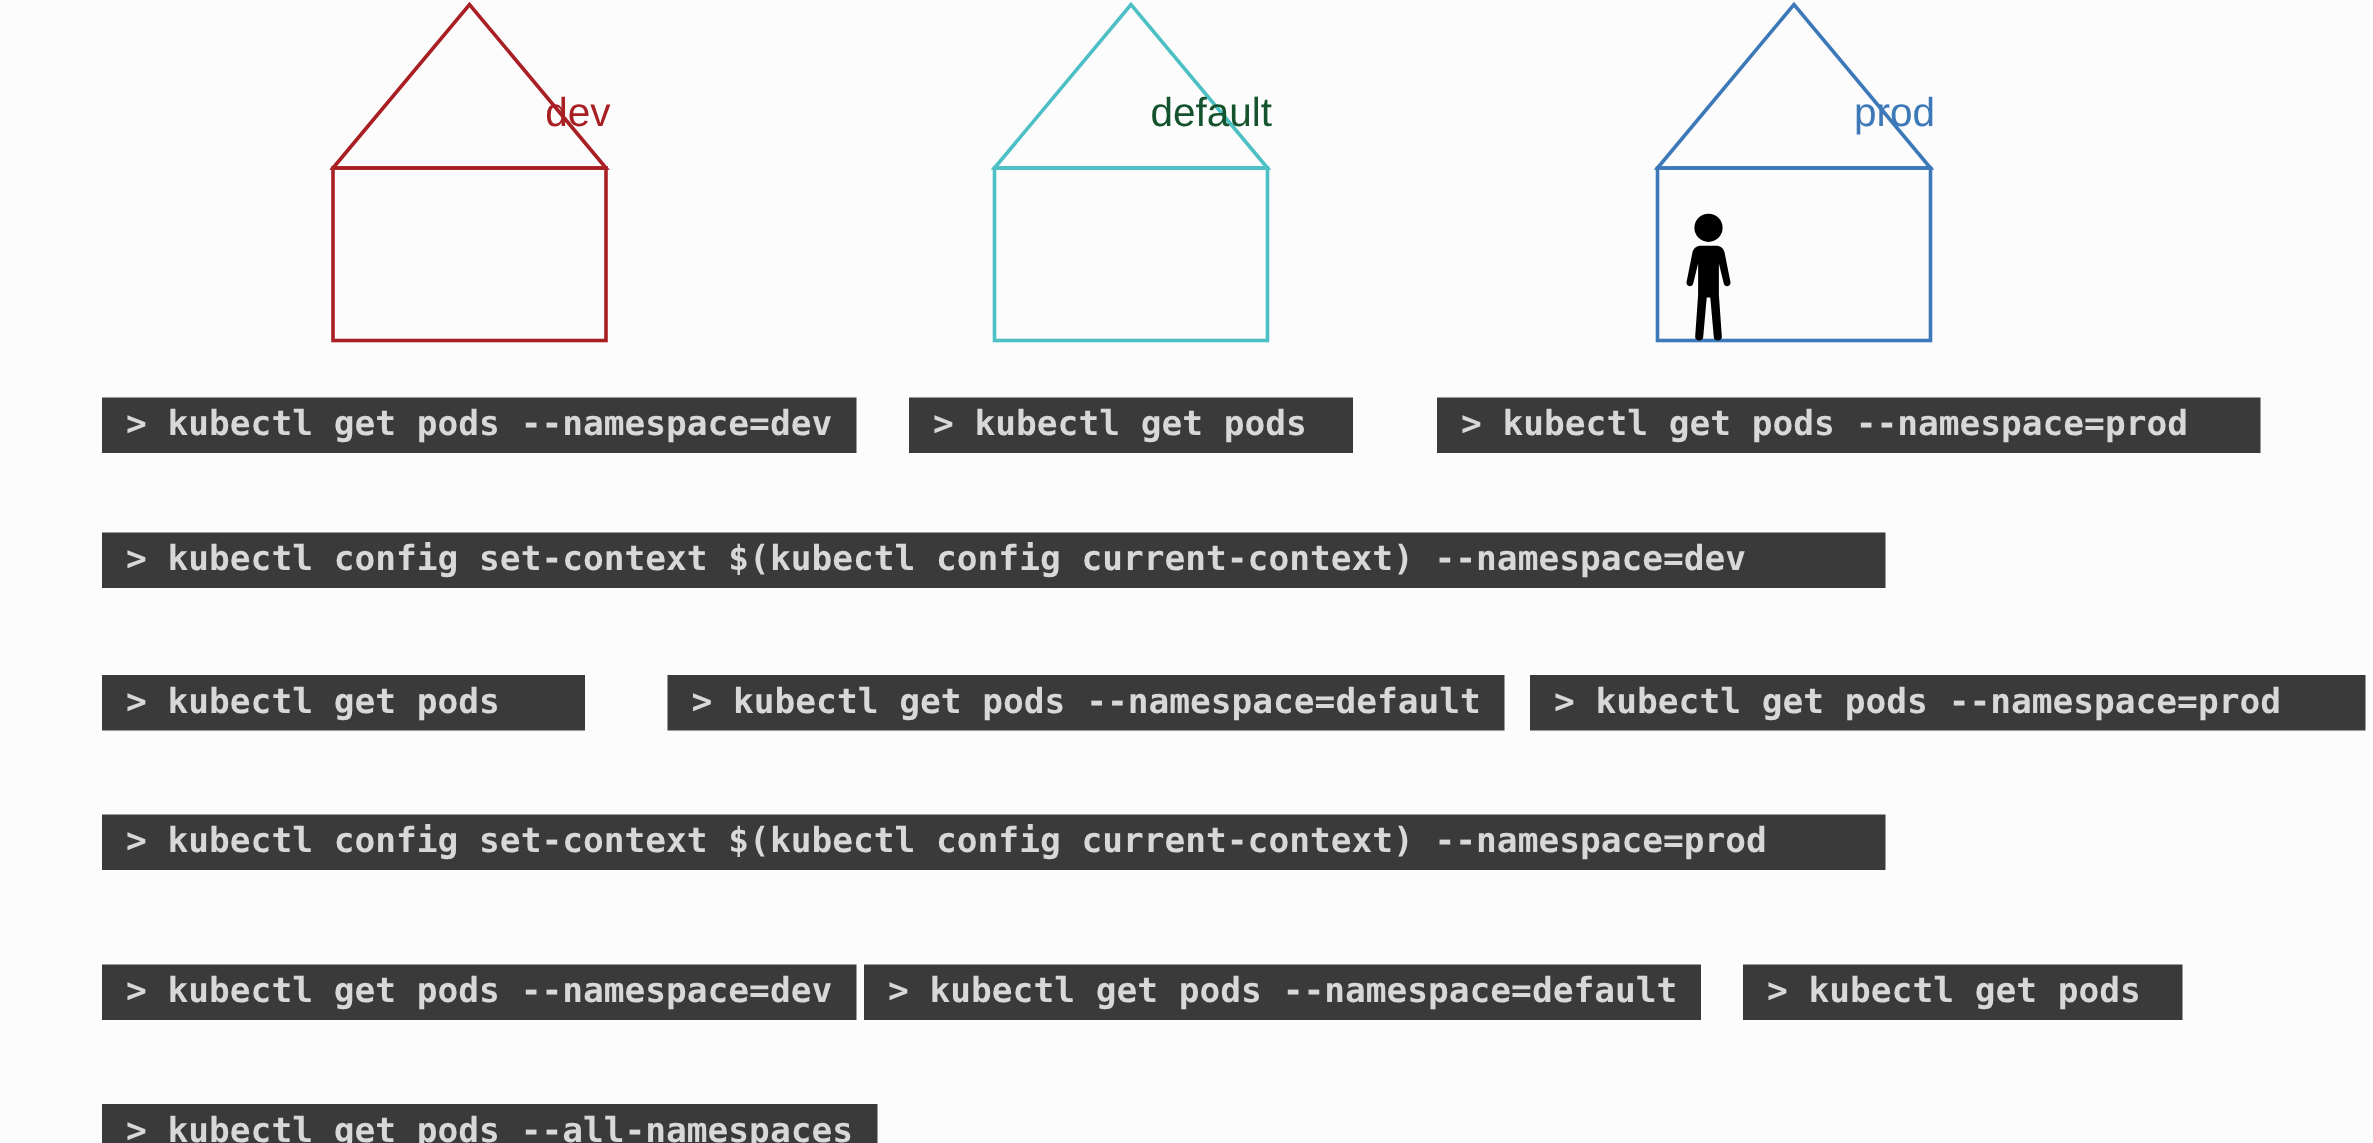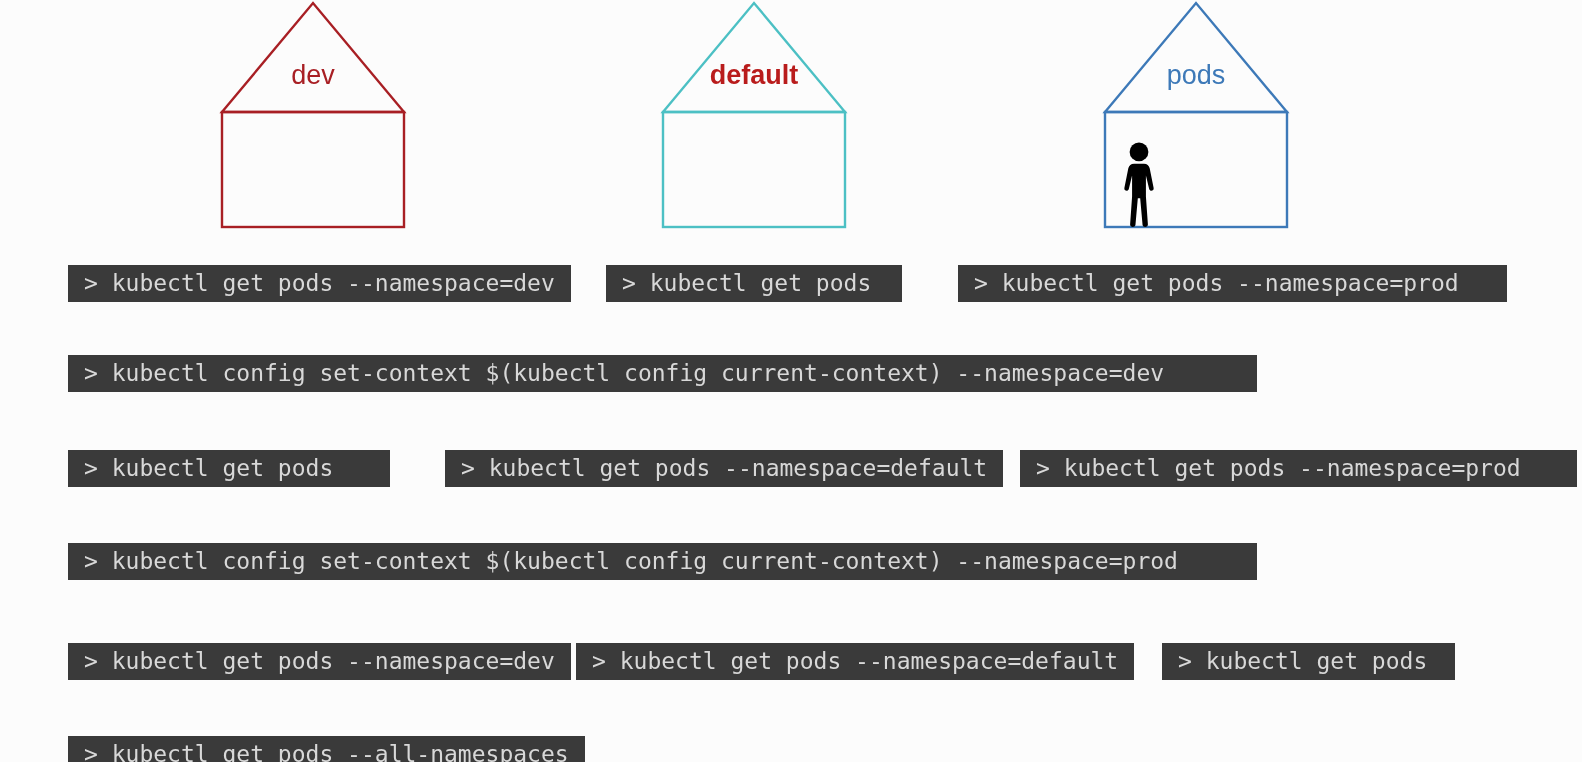--- a/index.html
+++ b/index.html
@@ -21,30 +21,30 @@
     height: 230px;
   }
   .house svg { display: block; width: 188px; height: 230px; }
   .house .shape { fill: none; stroke-width: 2.4; stroke-linejoin: miter; }
 
   .house-label {
     position: absolute;
     left: 0;
     top: 58px;
     width: 100%;
-    text-align: center;
+    text-align: right;
     font-size: 27px;
     line-height: 34px;
     font-family: "Liberation Sans", sans-serif;
   }
 
   .house-dev .shape     { stroke: #a81f24; }
   .house-dev .house-label     { color: #a81f24; }
   .house-default .shape { stroke: #4cc0c4; }
-  .house-default .house-label { color: #b91c1c; font-weight: bold; }
+  .house-default .house-label { color: #14532d; }
   .house-prod .shape    { stroke: #3d79b8; }
   .house-prod .house-label    { color: #3d79b8; }
 
   .person {
     position: absolute;
     left: 16px;
     top: 142px;
     width: 42px;
     height: 87px;
   }
@@ -56,20 +56,21 @@
     position: absolute;
     height: 37px;
     line-height: 37px;
     box-sizing: border-box;
     padding: 0 16px;
     background: #3a3a3a;
     color: #d8d8d8;
     font-family: "DejaVu Sans Mono", monospace;
     font-size: 23px;
     white-space: nowrap;
+    font-weight: bold;
   }
 </style>
 </head>
 <body>
 
 <div class="stage">
 
   <div class="house house-dev" style="left:219px;">
     <svg viewBox="0 0 188 230">
       <polygon class="shape" points="3,112 94,3 185,112"></polygon>
@@ -84,21 +85,21 @@
       <rect class="shape" x="3" y="112" width="182" height="115"></rect>
     </svg>
     <div class="house-label">default</div>
   </div>
 
   <div class="house house-prod" style="left:1102px;">
     <svg viewBox="0 0 188 230">
       <polygon class="shape" points="3,112 94,3 185,112"></polygon>
       <rect class="shape" x="3" y="112" width="182" height="115"></rect>
     </svg>
-    <div class="house-label">pods</div>
+    <div class="house-label">prod</div>
     <div class="person">
       <svg viewBox="0 0 40 88">
         <circle cx="20" cy="10" r="9.5"></circle>
         <path d="M15,22 H25 C28,22 30.2,23.8 30.8,26.5
                  L34.8,46.5 C35.4,49.5 31,50.5 30.3,47.5
                  L27,34 V55 L29,83.5 C29.2,86.5 24,86.8 23.6,84
                  L21.2,57 H18.8 L16.4,84 C16,86.8 10.8,86.5 11,83.5
                  L13,55 V34 L9.7,47.5 C9,50.5 4.6,49.5 5.2,46.5
                  L9.2,26.5 C9.8,23.8 12,22 15,22 Z"></path>
       </svg>

